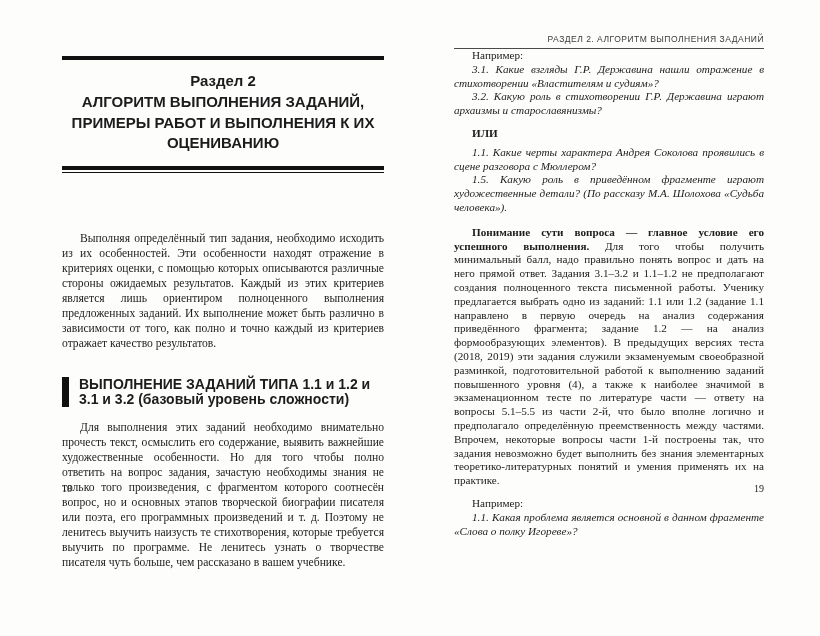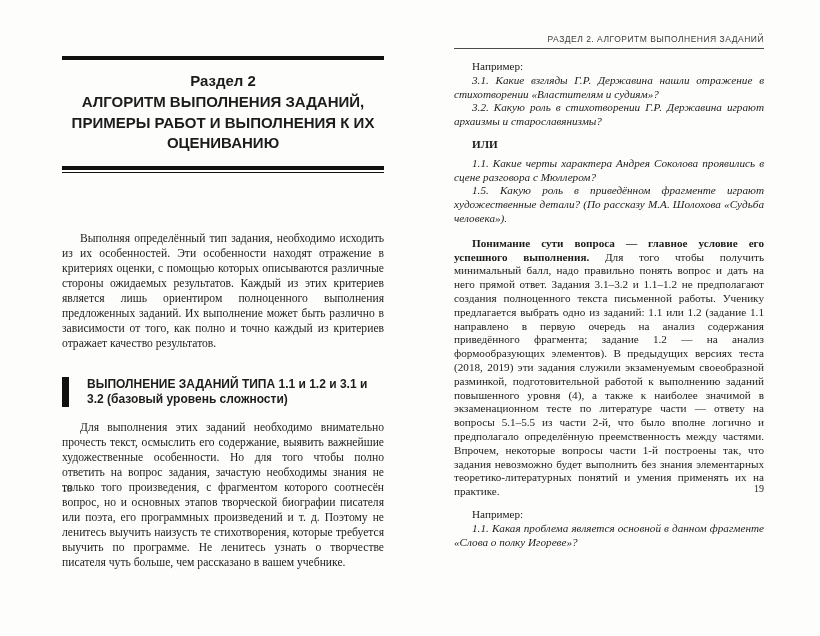--- a/index.html
+++ b/index.html
@@ -39,35 +39,35 @@
     font-size: 11.6px; line-height: 15px;
     text-align: justify; text-indent: 18px;
   }
   .page-right .para { font-size: 11.2px; line-height: 13.8px; }
   .intro-para { margin-top: 58px; }
   .body-para  { margin-top: 13px; }
 
   .subheading {
     margin-top: 26px;
     font-family: "Liberation Sans", sans-serif;
-    font-weight: bold; font-size: 12px; line-height: 15px;
+    font-weight: bold; font-size: 14px; line-height: 15px;
     border-left: 7px solid #111;
-    padding-left: 18px;
+    padding-left: 10px;
     text-align: left;
   }
 
   
   .running-header {
     font-family: "Liberation Sans", sans-serif;
     font-size: 8.5px; letter-spacing: 0.5px;
     color: #3a3a3a; text-align: right;
     border-bottom: 1px solid #4a4a4a;
     padding-bottom: 4px;
   }
-  .right-content { margin-top: 11px; }
+  .right-content { }
   .q { font-style: italic; }
   .or-label { font-weight: bold; margin: 9px 0 5px; }
   .lead-para { margin: 11px 0 0; }
   .example-label { margin-top: 9px; }
   .bold-run { font-weight: bold; }
 
   .page-number {
     position: absolute; bottom: 22px;
     font-size: 10px; color: #1c1c1c;
   }

